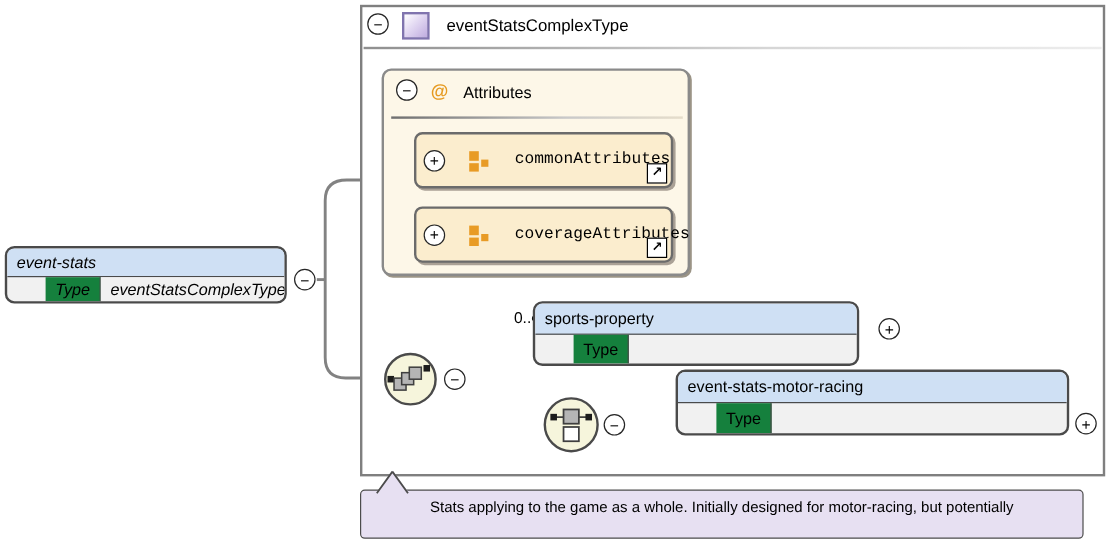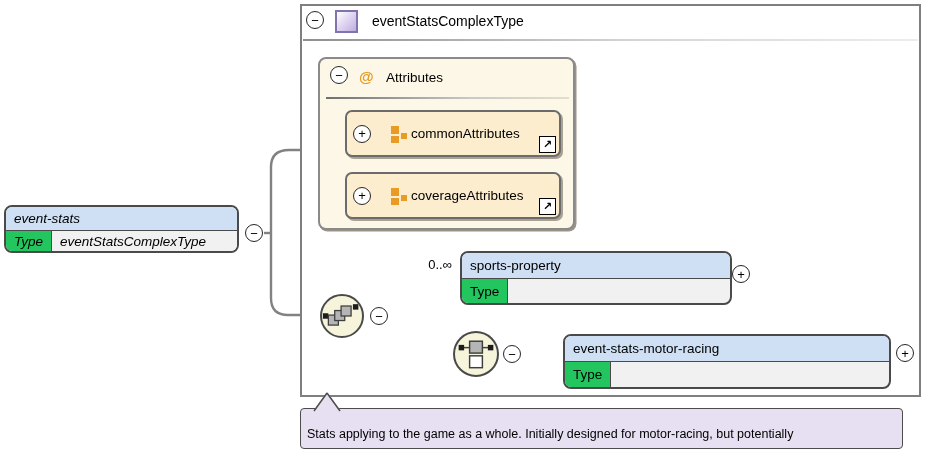--- a/index.html
+++ b/index.html
@@ -29,45 +29,45 @@
     box-shadow:1.5px 1.5px 0 #9b9486;}
   #attr-at{position:absolute;left:39px;top:9px;font-size:15px;font-weight:bold;color:#e69a20;}
   #attr-title{position:absolute;left:66px;top:11px;font-size:13.5px;}
   #attr-sep{position:absolute;left:6px;top:38px;width:243px;height:2px;
     background:linear-gradient(to right,#6f6f6f,#c9c9c9 60%,#e5ddcb);}
   .attr-item{position:absolute;left:25px;width:216px;height:47px;box-sizing:border-box;
     background:#fbedce;border:2px solid #6b6b6b;border-radius:7px;
     box-shadow:2px 2px 0 #aaa196;display:flex;align-items:center;cursor:pointer;}
   .attr-item .toggle{position:static;margin-left:6px;flex:none;}
   .attr-icon{margin-left:19px;flex:none;width:20px;height:20px;}
-  .attr-label{margin-left:1px;font-size:13.5px;white-space:nowrap;}
+  .attr-label{margin-left:19px;font-size:13.5px;white-space:nowrap;font-family:Liberation Mono, monospace;}
   .link-icon{position:absolute;right:3px;bottom:2px;width:15px;height:15px;background:#ffffff;
     border:1.6px solid #000;display:flex;align-items:center;justify-content:center;
     font-size:11px;font-weight:bold;line-height:1;cursor:pointer;}
 
   
   .elem{position:absolute;box-sizing:border-box;border:2px solid #4a4a4a;border-radius:8px;
     overflow:hidden;display:flex;flex-direction:column;background:#f1f1f1;cursor:pointer;z-index:4;}
   .elem-head{background:#cfe0f4;border-bottom:1px solid #4a4a4a;font-size:13.5px;
     display:flex;align-items:center;padding:0 8px;flex:none;height:25px;}
   .elem-type{display:flex;flex:1;font-size:13.5px;}
-  .elem-type .tlabel{background:#22c55e;border-right:1px solid #4a4a4a;
-    display:flex;align-items:center;padding:0 8px;flex:none;}
+  .elem-type .tlabel{background:#15803d;border-right:1px solid #4a4a4a;
+    display:flex;align-items:center;padding:0 8px;flex:none;margin-left:32px;}
   .elem-type .tvalue{background:#f1f1f1;display:flex;align-items:center;padding:0 8px;flex:1;white-space:nowrap;}
 
   
   .compositor{position:absolute;box-sizing:border-box;border-radius:50%;background:#f6f5dc;
     border:2px solid #4a4a4a;display:flex;align-items:center;justify-content:center;cursor:pointer;z-index:5;}
 
   #cardinality{position:absolute;left:400px;top:257px;width:52px;text-align:right;font-size:13px;}
 
   
   #annotation{position:absolute;left:300px;top:408px;width:603px;height:41px;box-sizing:border-box;
-    background:#e7e0f2;border:1.6px solid #4c4c4c;border-radius:4px;padding:17px 6px;
-    font-size:12.5px;line-height:17px;z-index:4;}
+    background:#e7e0f2;border:1.6px solid #4c4c4c;border-radius:4px;padding:6px 6px;
+    font-size:12.5px;line-height:17px;z-index:4;text-align:center;}
 </style>
 </head>
 <body>
 
 <div id="canvas">
 
   <svg class="layer" width="927" height="458">
     <g stroke="#828282" stroke-width="2.4" fill="none">
       <path d="M264,233 H271"></path>
       <path d="M318,150 H289 Q271,150 271,167 V298 Q271,315 288,315 H321"></path>
@@ -137,40 +137,40 @@
       <rect x="12" y="-13" width="6" height="6" fill="#1c1c1c"></rect>
       <rect x="-15" y="-1" width="11" height="11" fill="#b5b5b5" stroke="#3f3f3f" stroke-width="1.4"></rect>
       <rect x="-8" y="-6" width="11" height="11" fill="#b5b5b5" stroke="#3f3f3f" stroke-width="1.4"></rect>
       <rect x="-1" y="-11" width="11" height="11" fill="#b5b5b5" stroke="#3f3f3f" stroke-width="1.4"></rect>
     </svg>
   </div>
   <div class="toggle" style="left:370px;top:307px;">−</div>
 
   <div id="cardinality">0..∞</div>
 
-  <div class="elem" style="left:460px;top:251px;width:272px;height:54px;">
+  <div class="elem" style="left:444px;top:251px;width:272px;height:54px;">
     <div class="elem-head">sports-property</div>
     <div class="elem-type">
       <span class="tlabel">Type</span>
     </div>
   </div>
   <div class="toggle" style="left:732px;top:265px;">+</div>
 
   <div class="compositor" style="left:453px;top:331px;width:46px;height:46px;">
     <svg width="42" height="42" viewBox="-23 -23 46 46">
       <line x1="-16" y1="-7" x2="16" y2="-7" stroke="#3f3f3f" stroke-width="1.6"></line>
       <rect x="-19" y="-10" width="6" height="6" fill="#1c1c1c"></rect>
       <rect x="13" y="-10" width="6" height="6" fill="#1c1c1c"></rect>
       <rect x="-7" y="-14" width="14" height="13" fill="#b5b5b5" stroke="#3f3f3f" stroke-width="1.6"></rect>
       <rect x="-7" y="2" width="14" height="13" fill="#ffffff" stroke="#3f3f3f" stroke-width="1.6"></rect>
     </svg>
   </div>
   <div class="toggle" style="left:503px;top:345px;">−</div>
 
-  <div class="elem" style="left:563px;top:334px;width:328px;height:55px;">
+  <div class="elem" style="left:563px;top:308px;width:328px;height:55px;">
     <div class="elem-head">event-stats-motor-racing</div>
     <div class="elem-type">
       <span class="tlabel">Type</span>
     </div>
   </div>
   <div class="toggle" style="left:896px;top:344px;">+</div>
 
   <div id="annotation">
     <div>Stats applying to the game as a whole. Initially designed for motor-racing, but potentially</div>
   </div>

